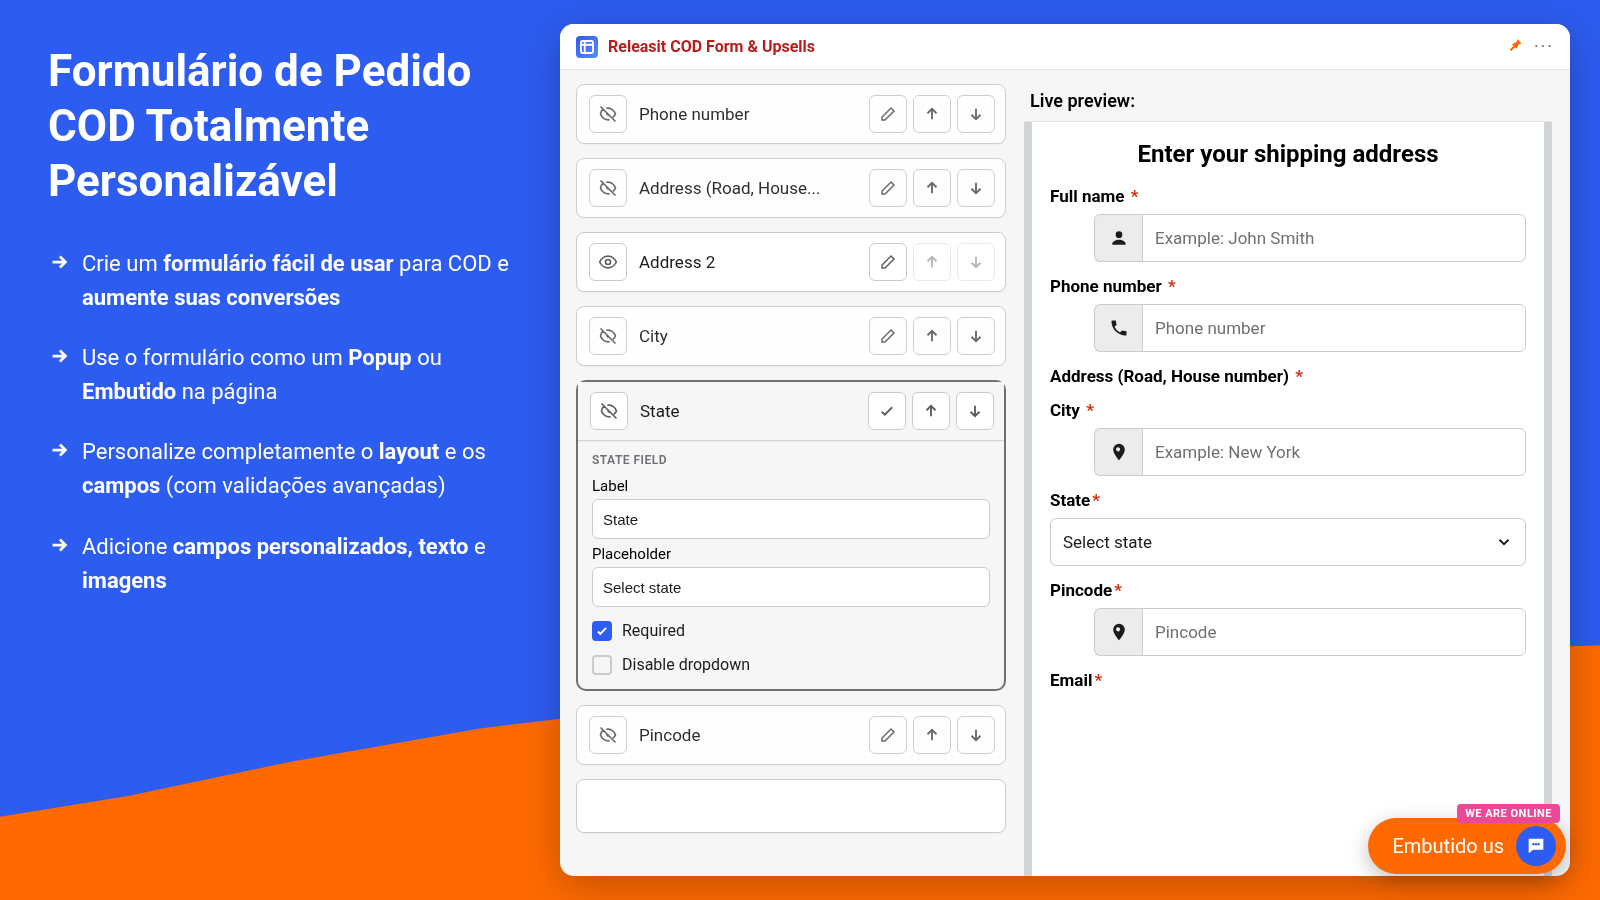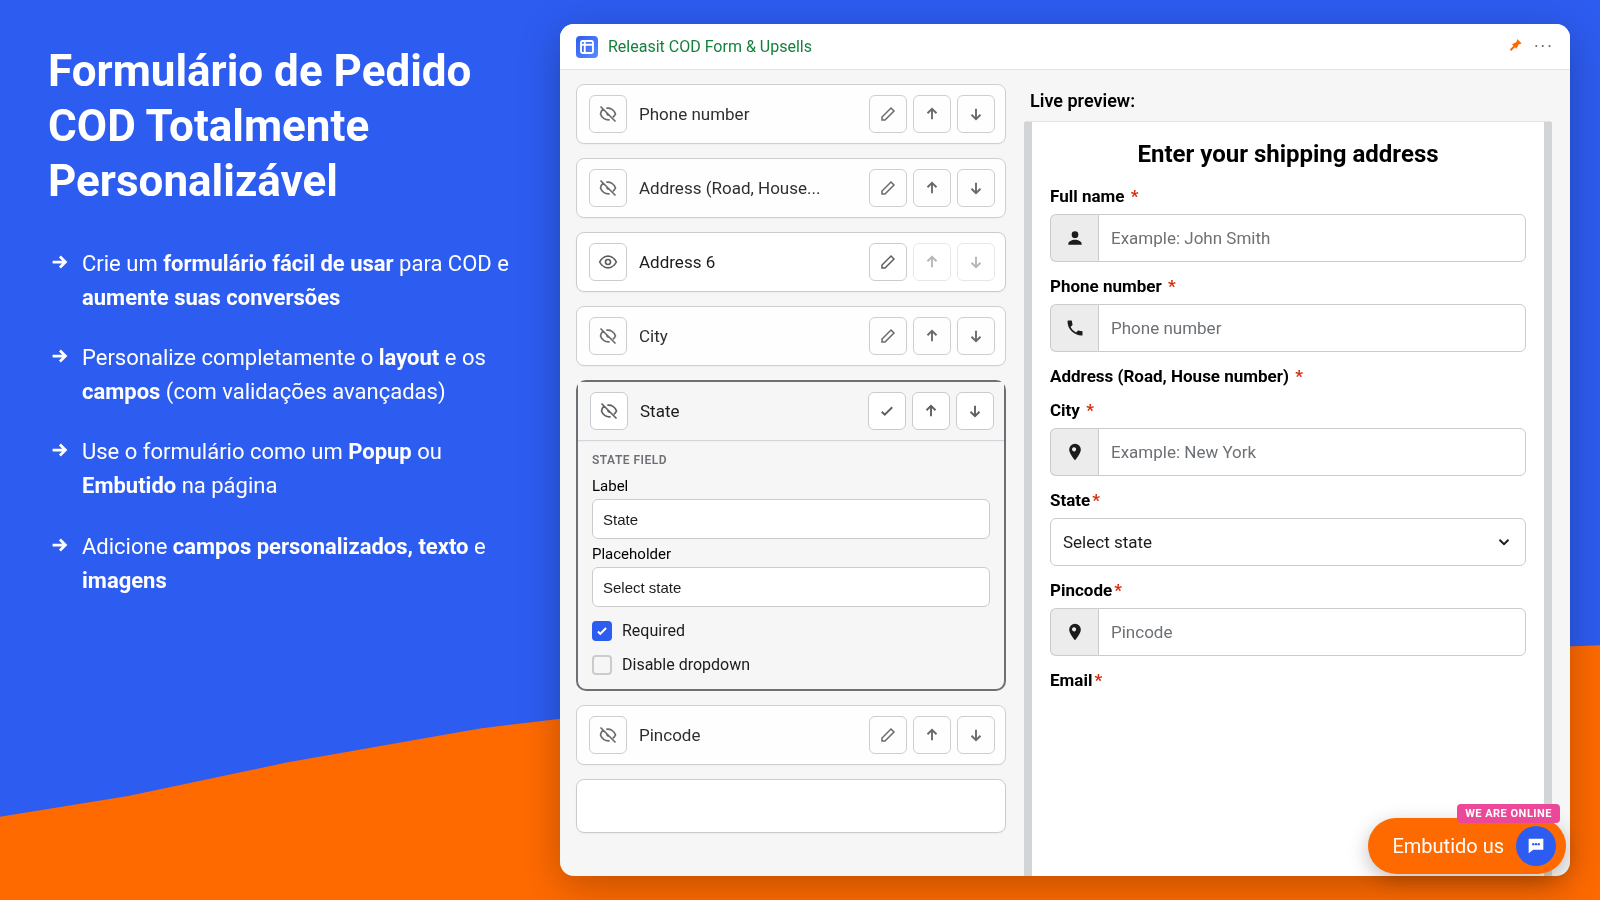--- a/index.html
+++ b/index.html
@@ -9,21 +9,21 @@
   
   .left { position: absolute; left: 48px; top: 44px; width: 480px; color: #fff; }
   .left h1 { font-size: 44px; font-weight: 700; line-height: 1.25; margin-bottom: 38px; }
   .left ul { list-style: none; }
   .left li { position: relative; padding-left: 34px; font-size: 22px; line-height: 1.55; margin-bottom: 26px; font-weight: 400; }
   .left li .arrow { position: absolute; left: 0; top: 4px; }
   .left b { font-weight: 700; }
   
   .window { position: absolute; left: 560px; top: 24px; width: 1010px; height: 852px; background: #f6f6f7; border-radius: 14px; box-shadow: 0 10px 40px rgba(0,0,0,.25); display: flex; flex-direction: column; overflow: hidden; }
   .titlebar { height: 46px; display: flex; align-items: center; padding: 0 16px; gap: 10px; border-bottom: 1px solid #e1e3e5; background: #fff; }
-  .tb-title { font-size: 16px; font-weight: 400; color: #15803d; }
+  .tb-title { font-size: 16px; font-weight: 700; color: #b91c1c; }
   .tb-spacer { flex: 1; }
   .tb-pin { color: #ff6a00; font-size: 16px; }
   .tb-menu { color: #6d7175; font-size: 18px; letter-spacing: 2px; }
   .app-logo { width: 22px; height: 22px; border-radius: 4px; background: linear-gradient(135deg,#2d5cf0,#5b8cff); display: flex; align-items: center; justify-content: center; color: #fff; font-size: 12px; font-weight: 700; }
   .body { flex: 1; display: flex; overflow: hidden; }
   
   .editor-col { width: 462px; height: 100%; padding: 14px 16px; overflow-y: auto; }
   .field-row { background: #fff; border: 1px solid #c9cccf; border-radius: 8px; margin-bottom: 14px; display: flex; align-items: center; padding: 10px 10px 10px 12px; gap: 8px; box-shadow: 0 1px 2px rgba(0,0,0,.04); }
   .field-row.muted { opacity: .92; }
   .vis-btn, .act-btn { width: 38px; height: 38px; border: 1px solid #c9cccf; border-radius: 6px; background: #fff; display: flex; align-items: center; justify-content: center; color: #5c5f62; }
@@ -40,21 +40,21 @@
   .chk { display: flex; gap: 10px; margin-top: 14px; font-size: 16px; color: #1a1c1d; }
   .chkbox { width: 20px; height: 20px; border: 2px solid #c9cccf; border-radius: 4px; display: inline-flex; align-items: center; justify-content: center; }
   .chkbox.on { background: #2d5cf0; border-color: #2d5cf0; }
   
   .preview-col { flex: 1; height: 100%; padding: 14px 18px 0 2px; }
   .lp-title { font-size: 18px; font-weight: 600; padding: 6px 0 10px 6px; }
   .preview-frame { background: #fff; border: 1px solid #e1e3e5; border-left: 8px solid #d2d5d8; border-right: 8px solid #d2d5d8; border-radius: 3px; padding: 18px 18px 6px; height: 770px; overflow: hidden; }
   .pf-head { font-size: 24px; font-weight: 700; text-align: center; margin-bottom: 18px; }
   .pf-lbl { font-size: 17px; font-weight: 700; margin: 14px 0 8px; }
   .req-star { color: #d72c0d; margin-left: 2px; }
-  .pf-field { display: flex; }
+  .pf-field { display: flex; margin-left: 44px; }
   .pf-ico { width: 48px; height: 48px; background: #ececec; border: 1px solid #c9cccf; border-right: none; border-radius: 6px 0 0 6px; display: flex; align-items: center; justify-content: center; color: #1a1c1d; }
   .pf-input { flex: 1; height: 48px; border: 1px solid #c9cccf; border-radius: 0 6px 6px 0; padding: 0 12px; font-size: 17px; color: #6d7175; display: flex; align-items: center; }
   .pf-select { width: 100%; height: 48px; border: 1px solid #c9cccf; border-radius: 6px; padding: 0 12px; font-size: 17px; display: flex; align-items: center; justify-content: space-between; color: #1a1c1d; }
   
   .contact { position: absolute; right: 34px; bottom: 26px; height: 56px; border-radius: 28px; background: #ff6a00; color: #fff; display: flex; align-items: center; padding: 0 10px 0 24px; gap: 12px; font-size: 20px; box-shadow: 0 6px 20px rgba(0,0,0,.25); }
   .contact .bubble { width: 40px; height: 40px; border-radius: 50%; background: #2d5cf0; display: flex; align-items: center; justify-content: center; }
   .contact .badge { position: absolute; top: -14px; right: 6px; background: #ec4899; color: #fff; font-size: 11px; font-weight: 700; padding: 3px 8px; border-radius: 4px; letter-spacing: .5px; }
   
   .ic { width: 18px; height: 18px; }
   .ic-lg { width: 20px; height: 20px; }
@@ -68,24 +68,24 @@
   <div class="orange-wave"></div>
 
   <div class="left">
     <h1>Formulário de Pedido COD Totalmente Personalizável</h1>
     <ul id="bullets">
         <li><svg class="arrow" width="22" height="22" viewBox="0 0 24 24" fill="none" stroke="#fff" stroke-width="3">
             <path d="M5 12h13M13 6l6 6-6 6"></path>
           </svg>Crie um <b>formulário fácil de usar</b> para COD e <b>aumente suas conversões</b></li>
         <li><svg class="arrow" width="22" height="22" viewBox="0 0 24 24" fill="none" stroke="#fff" stroke-width="3">
             <path d="M5 12h13M13 6l6 6-6 6"></path>
-          </svg>Personalize completamente o <b>layout</b> e os <b>campos</b> (com validações avançadas)</li>
+          </svg>Use o formulário como um <b>Popup</b> ou <b>Embutido</b> na página</li>
         <li><svg class="arrow" width="22" height="22" viewBox="0 0 24 24" fill="none" stroke="#fff" stroke-width="3">
             <path d="M5 12h13M13 6l6 6-6 6"></path>
-          </svg>Use o formulário como um <b>Popup</b> ou <b>Embutido</b> na página</li>
+          </svg>Personalize completamente o <b>layout</b> e os <b>campos</b> (com validações avançadas)</li>
         <li><svg class="arrow" width="22" height="22" viewBox="0 0 24 24" fill="none" stroke="#fff" stroke-width="3">
             <path d="M5 12h13M13 6l6 6-6 6"></path>
           </svg>Adicione <b>campos personalizados, texto</b> e <b>imagens</b></li>
       </ul>
   </div>
 
   <div class="window">
     <div class="titlebar">
       <div class="app-logo">
         <svg class="ic" viewBox="0 0 24 24" fill="none" stroke="#fff" stroke-width="2.5">
@@ -157,21 +157,21 @@
                 </div>
               </div>
             </div>
             <div class="field-row">
               <div class="vis-btn">
                 <svg class="ic-lg" viewBox="0 0 24 24" fill="none" stroke="#5c5f62" stroke-width="2">
                   <path d="M2 12s3.5-7 10-7 10 7 10 7-3.5 7-10 7S2 12 2 12z"></path>
                   <circle cx="12" cy="12" r="3"></circle>
                 </svg>
               </div>
-              <div class="field-label">Address 6</div>
+              <div class="field-label">Address 2</div>
               <div class="act-group">
                 <div class="act-btn">
                   <svg class="ic" viewBox="0 0 24 24" fill="none" stroke="#5c5f62" stroke-width="2">
                     <path d="M4 20h4L20 8l-4-4L4 16v4z"></path>
                   </svg>
                 </div>
                 <div class="act-btn disabled">
                   <svg class="ic" viewBox="0 0 24 24" fill="none" stroke="#5c5f62" stroke-width="2.5">
                     <path d="M12 19V5M6 11l6-6 6 6"></path>
                   </svg>

